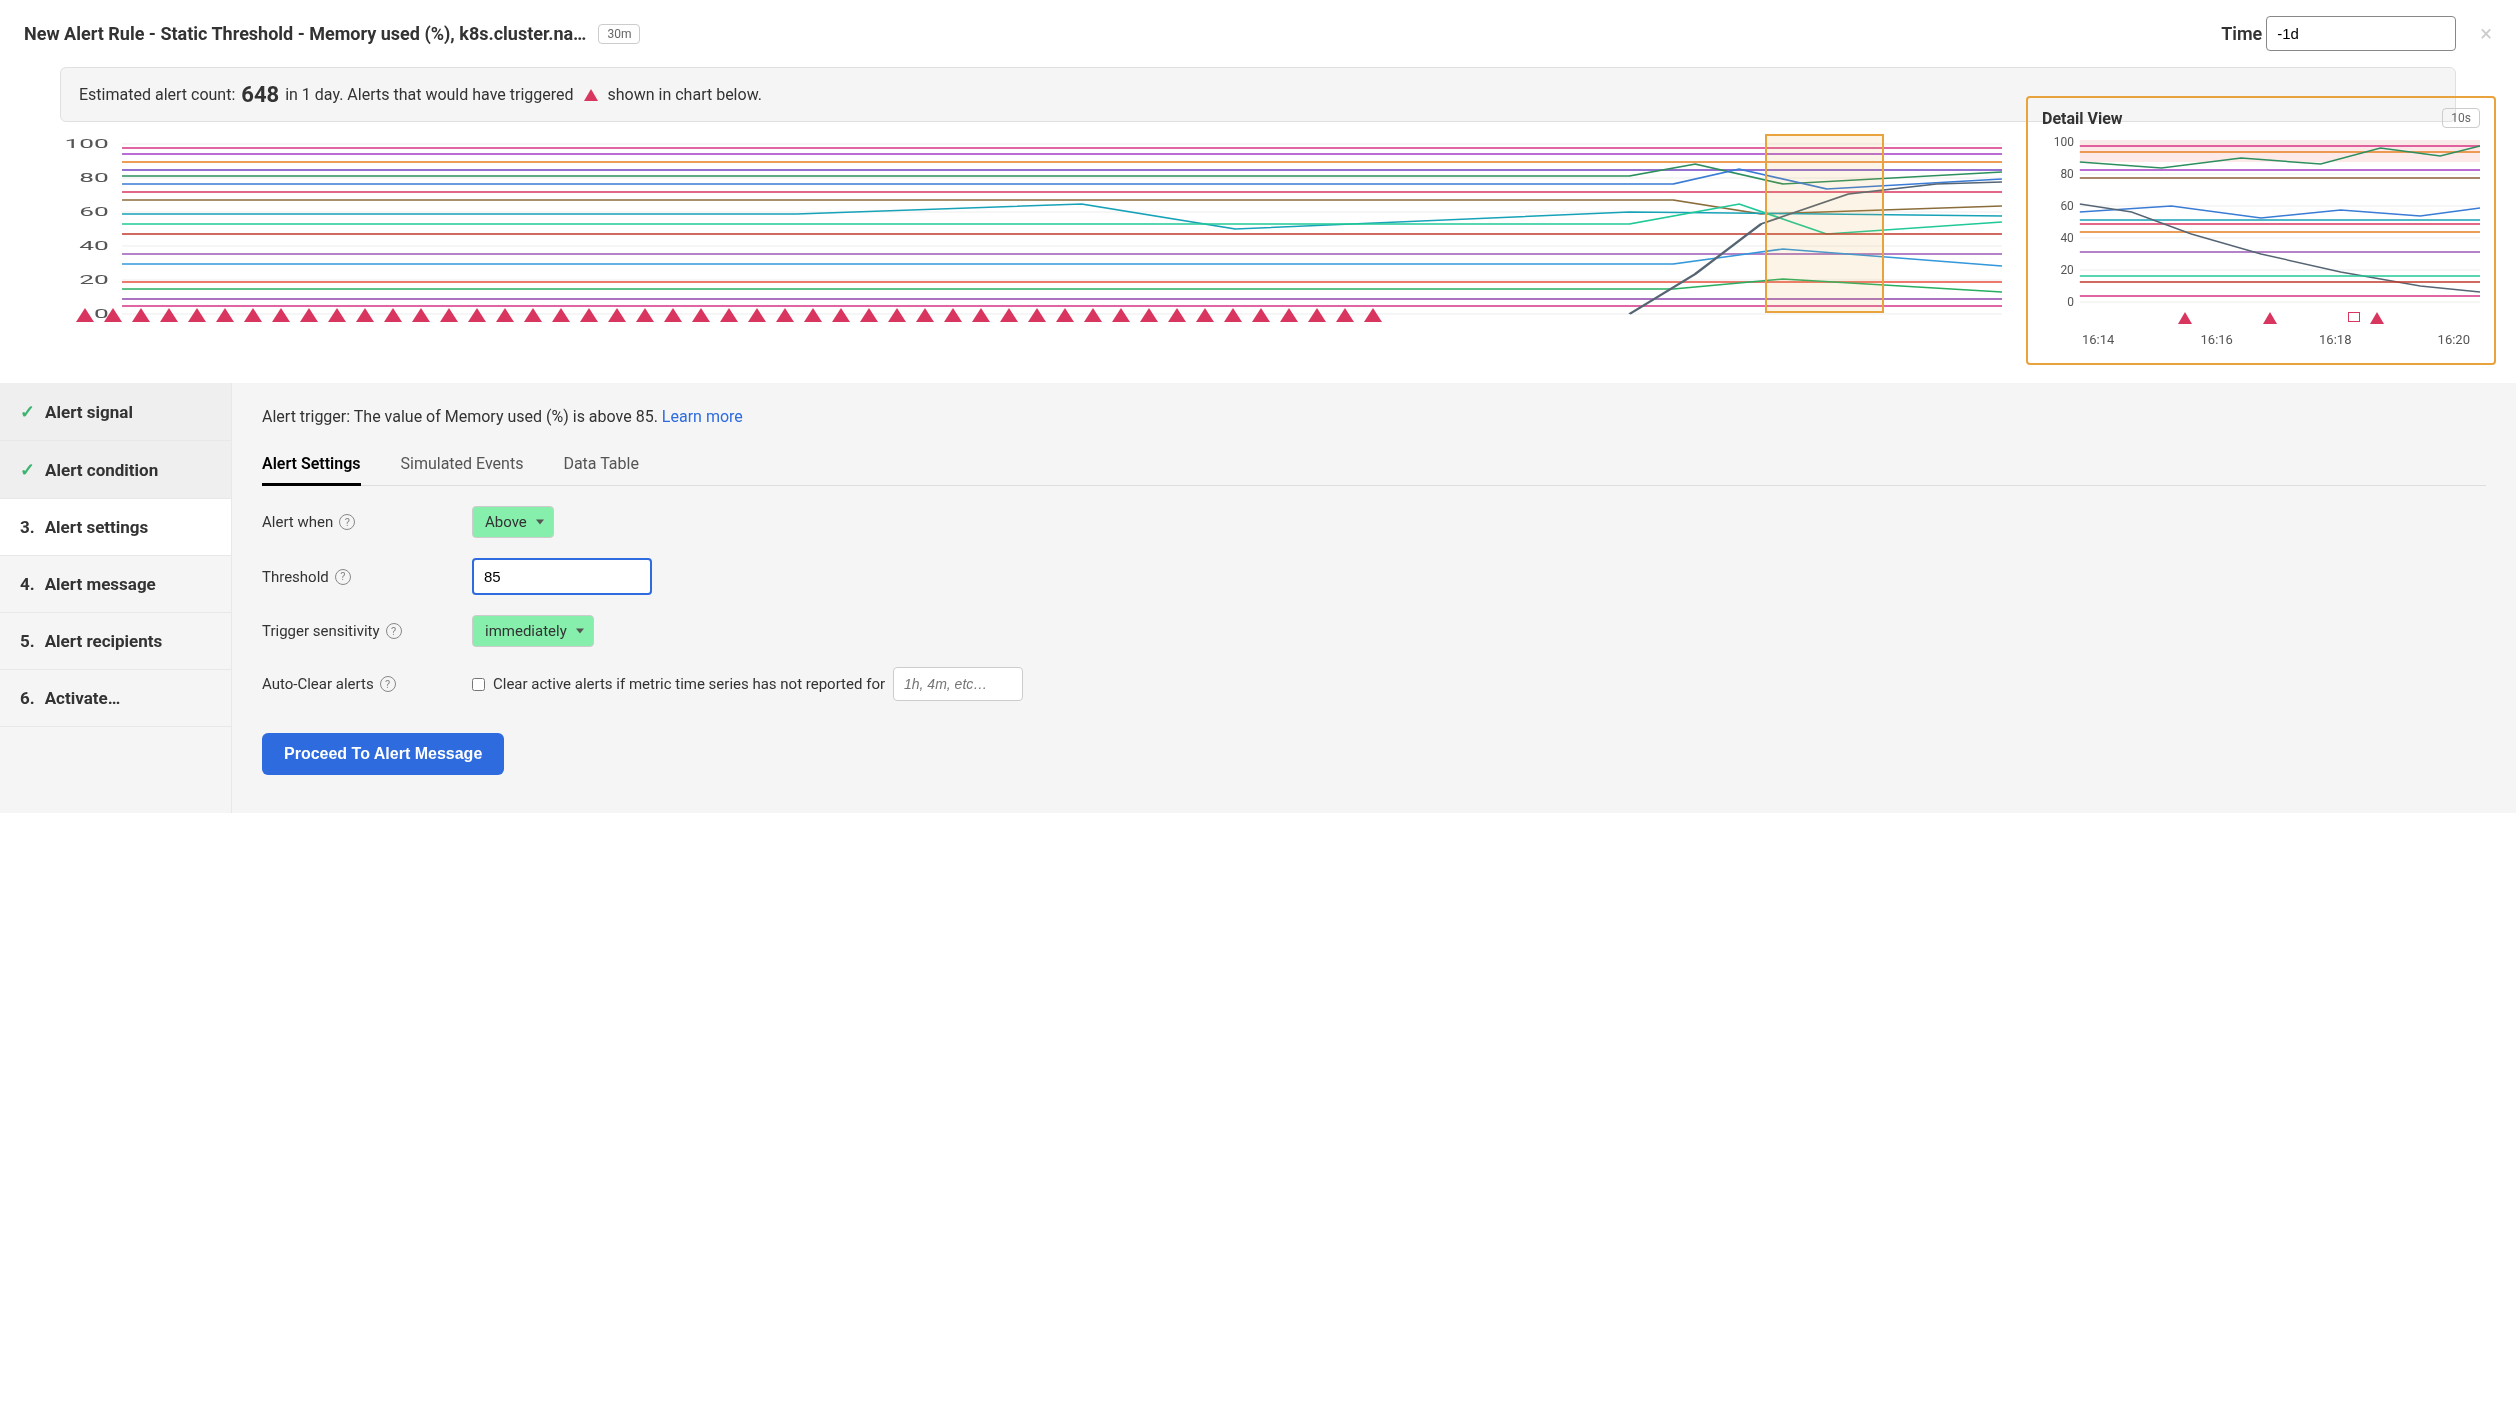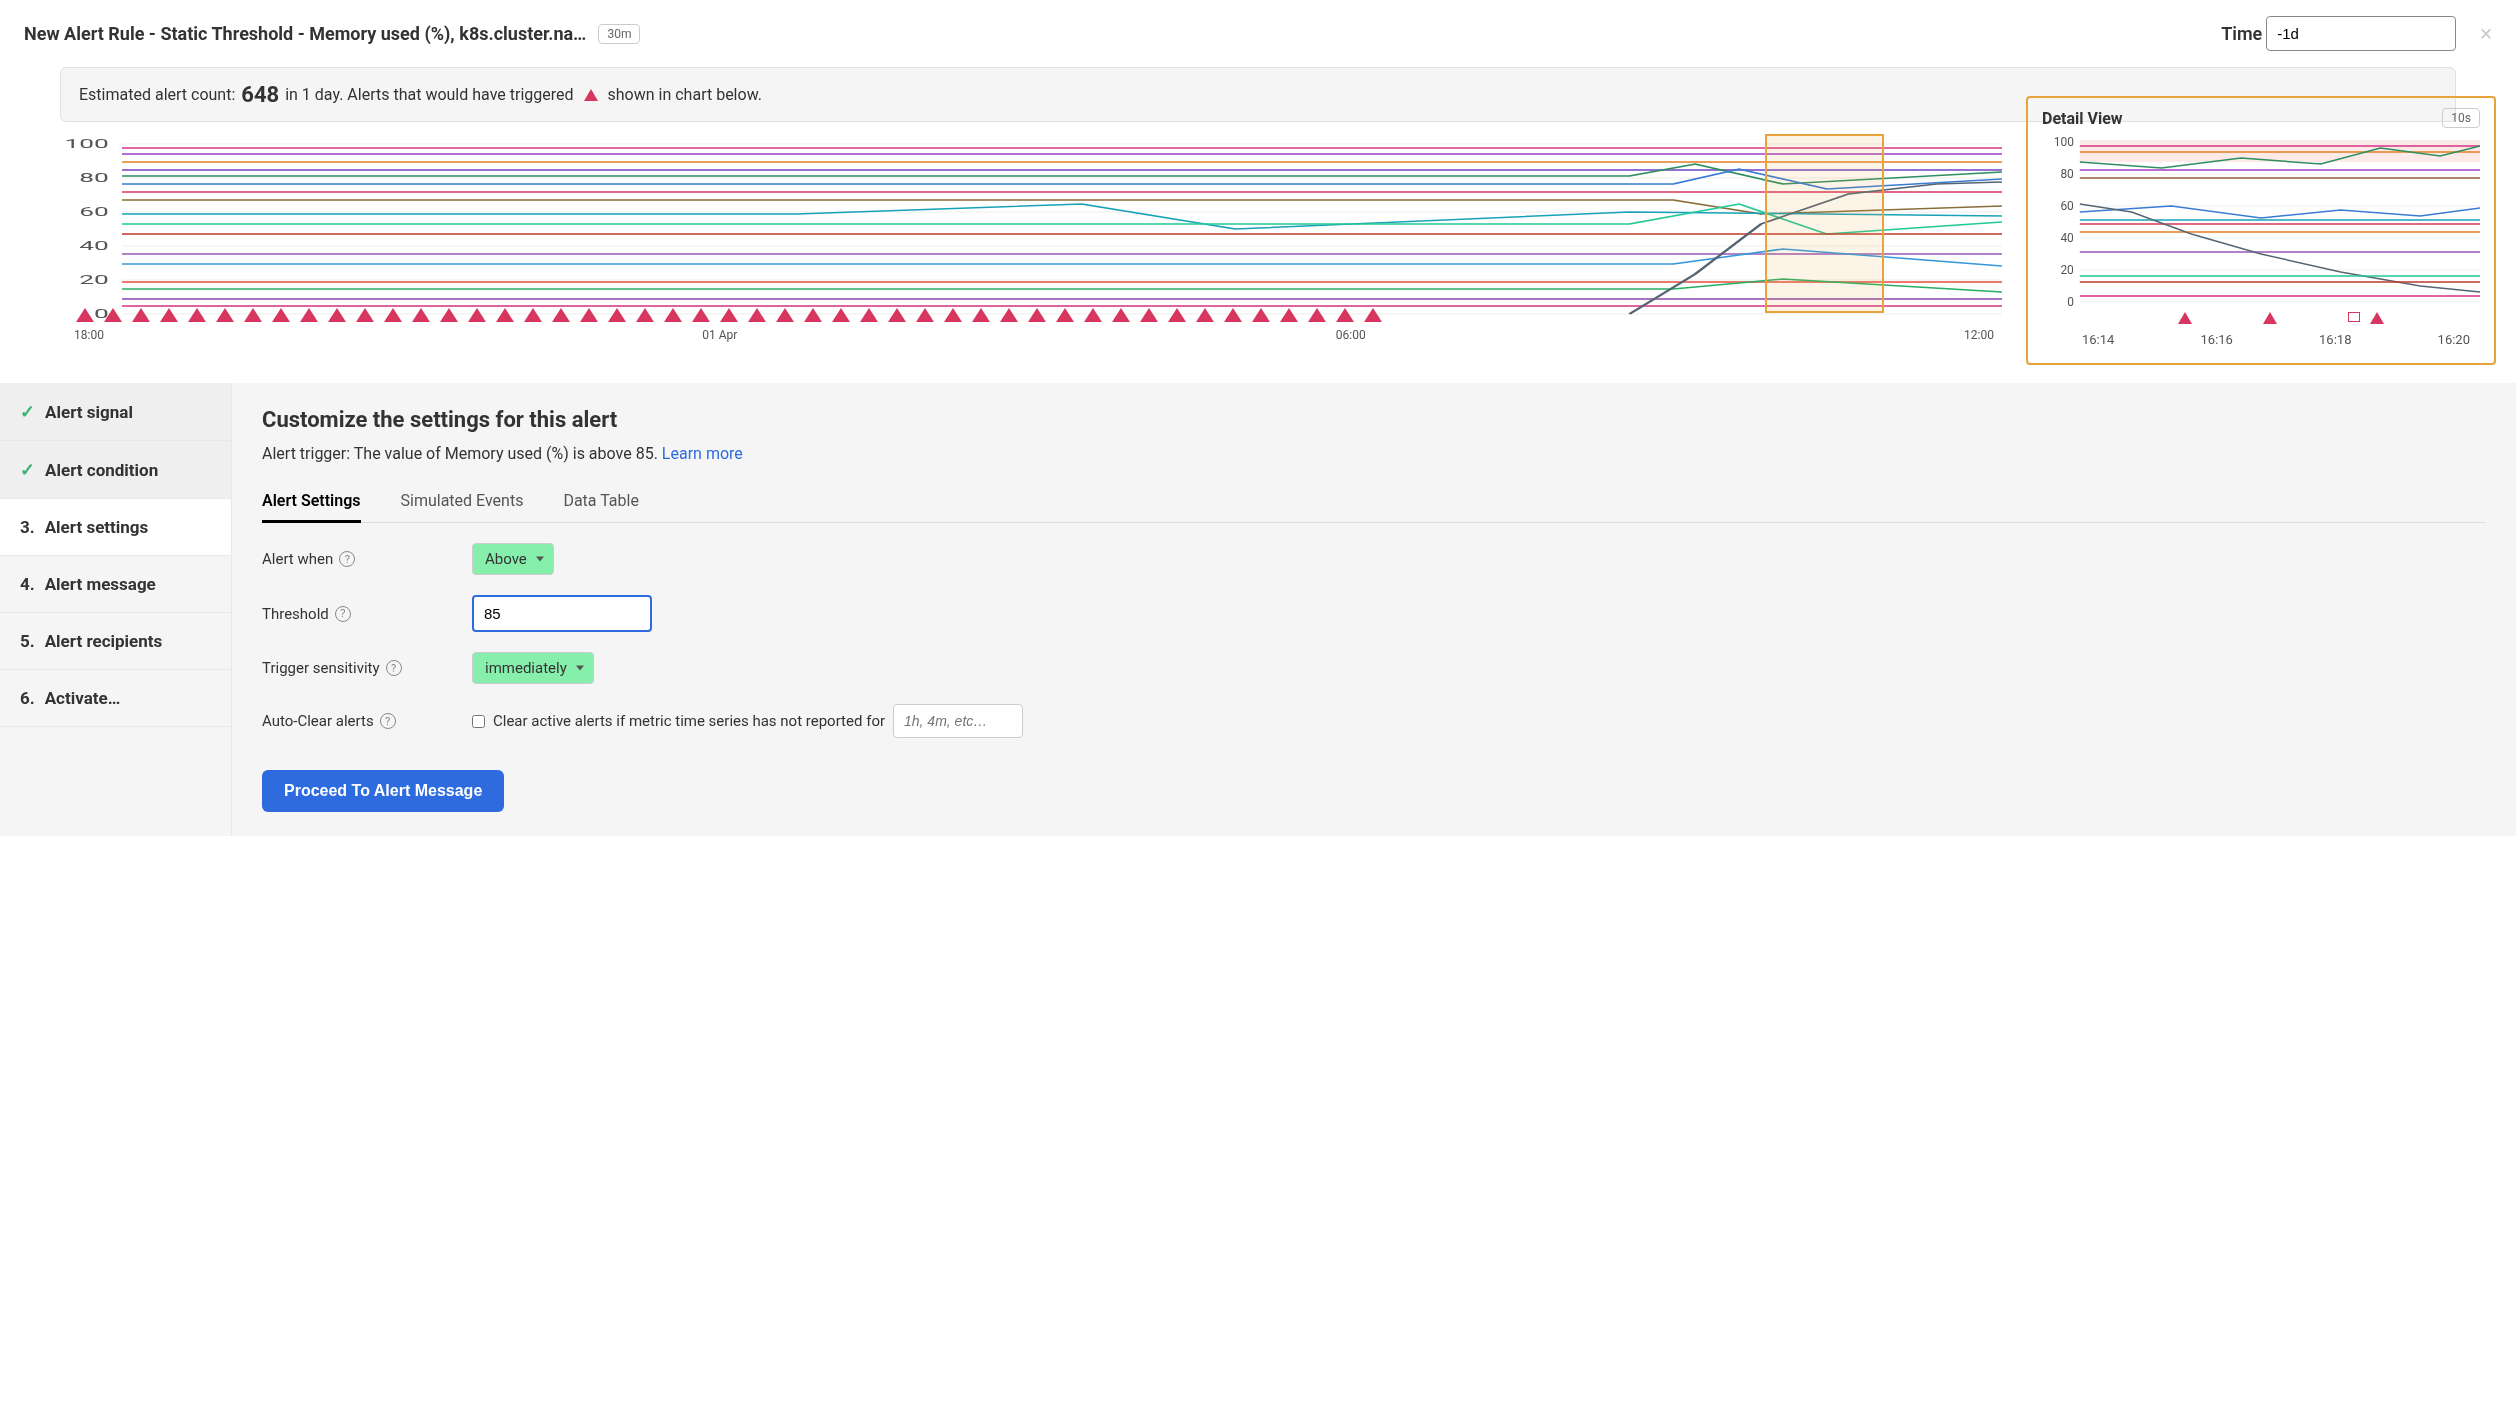--- a/index.html
+++ b/index.html
@@ -162,26 +162,20 @@
           <span class="tri"></span>
           <span class="tri"></span>
           <span class="tri"></span>
           <span class="tri"></span>
           <span class="tri"></span>
           <span class="tri"></span>
           <span class="tri"></span>
           <span class="tri"></span>
       </div>
     </div>
-    <div class="axis-labels">
-      <span>18:00</span>
-      <span>01 Apr</span>
-      <span>06:00</span>
-      <span>12:00</span>
-    </div>
   </div>
 
   <div class="detail-box">
     <div class="detail-header">
       <span class="detail-title">Detail View</span>
       <span class="badge">10s</span>
     </div>
     <div class="chart-canvas" style="height:180px">
       <svg viewBox="0 0 440 180" preserveAspectRatio="none">
         <rect x="38" y="6" width="402" height="22" fill="#fadbd8" opacity="0.6"></rect>
@@ -260,21 +254,20 @@
       <span class="step-num">5.</span>
       <span>Alert recipients</span>
     </div>
     <div class="step">
       <span class="step-num">6.</span>
       <span>Activate…</span>
     </div>
   </div>
 
   <div class="content">
-    <h2>Customize the settings for this alert</h2>
     <p class="trigger-line">
       <span>Alert trigger: The value of Memory used (%) is above 85.</span>
       <a href="#">Learn more</a>
     </p>
     <div class="tabs">
       <div class="tab active">Alert Settings</div>
       <div class="tab">Simulated Events</div>
       <div class="tab">Data Table</div>
     </div>
 

